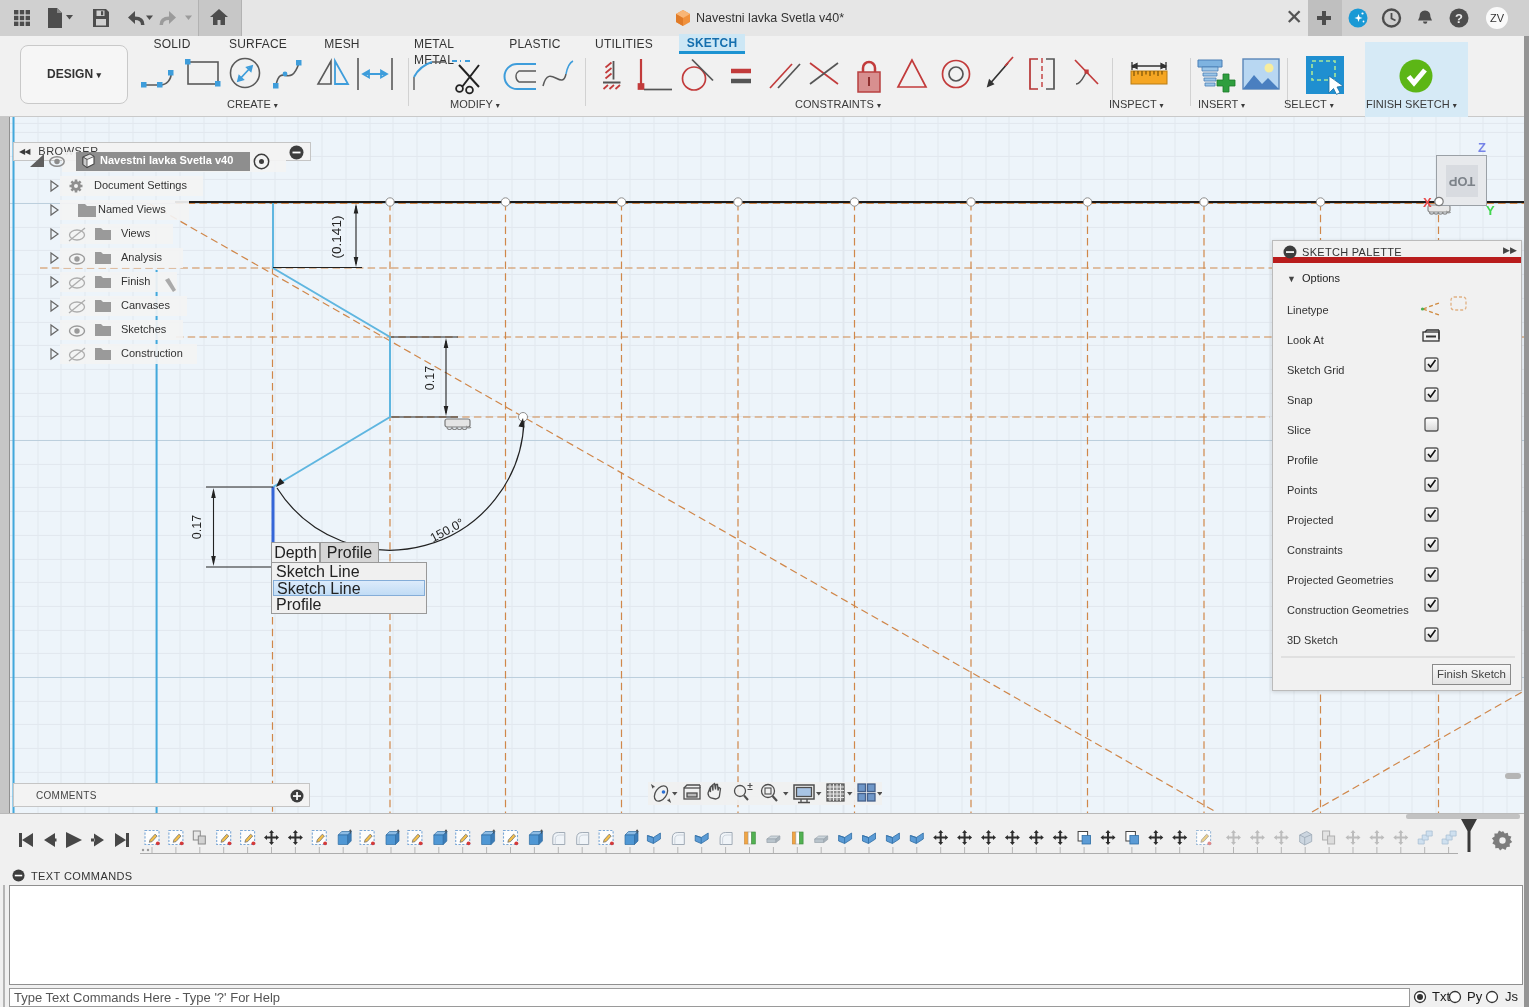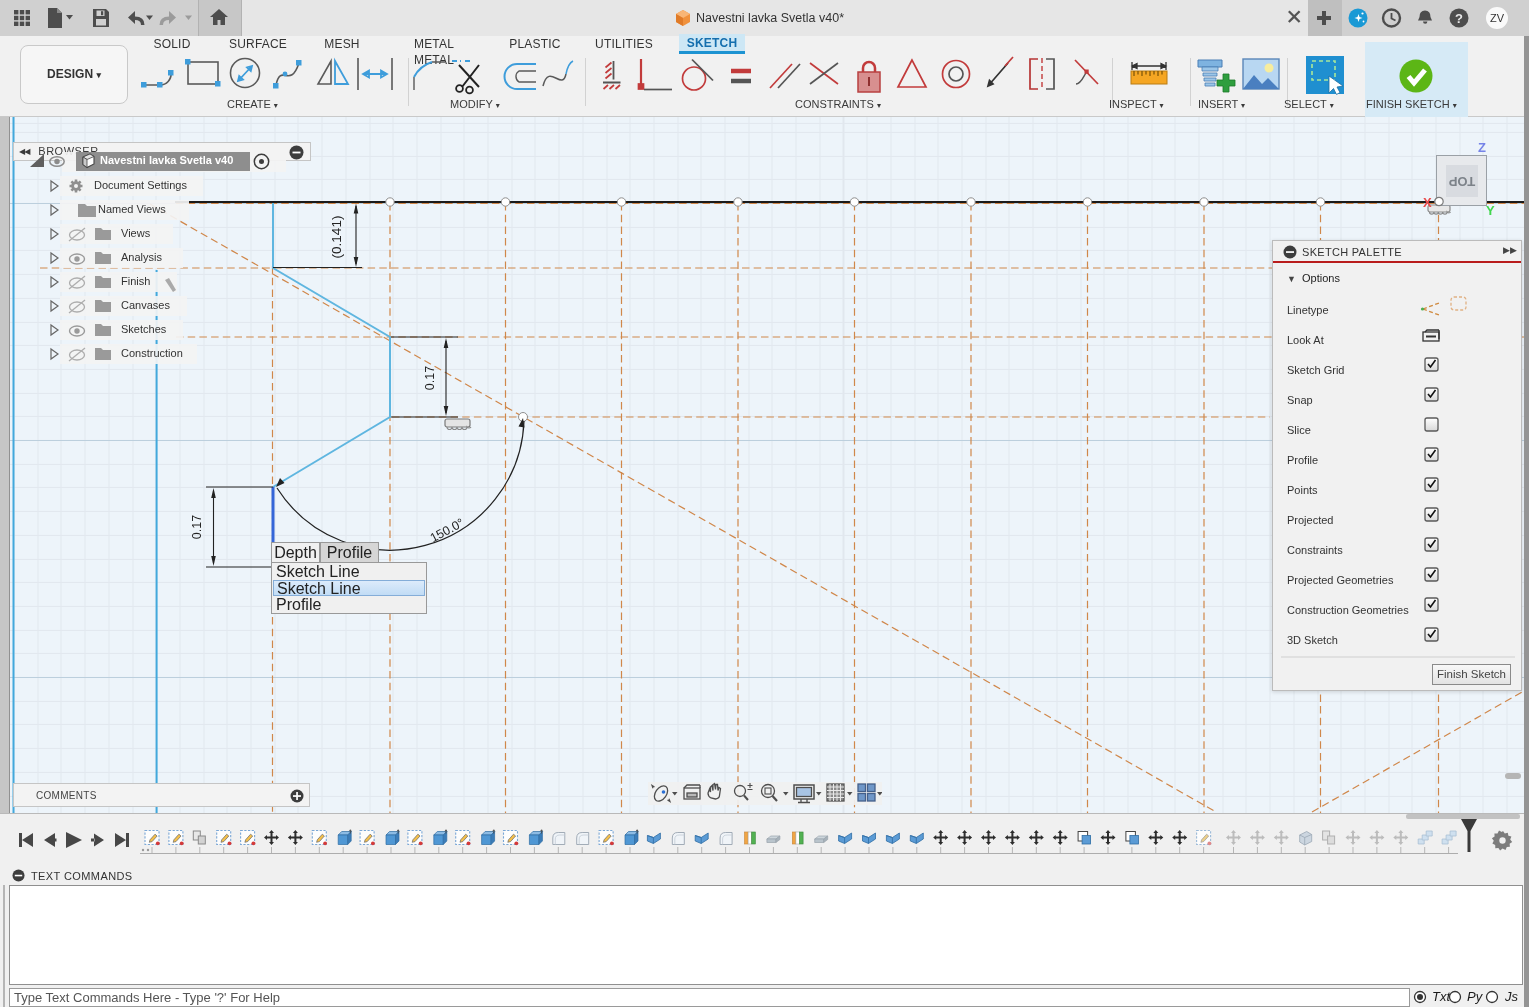--- a/index.html
+++ b/index.html
@@ -43,21 +43,21 @@
   
   #comments { left:13px; top:783px; width:297px; height:24px; background:#f3f3f3; border:1px solid #c5c5c5; font-size:10px; color:#444; }
   #navbar { left:648px; top:782px; width:234px; height:23px; background:rgba(240,240,240,0.93); }
   
   #timeline { left:0; top:813px; width:1529px; height:53px; background:#f0f0f0; border-top:1px solid #b9b9b9; }
   #tlscroll { left:1406px; top:814px; width:114px; height:5px; background:#c2c2c2; border-radius:2px; }
   
   #tchdr { left:0; top:866px; width:1529px; height:19px; background:#f0f0f0; font-size:11px; color:#333; }
   #tcbox { left:9px; top:885px; width:1514px; height:100px; background:#fff; border:1px solid #8f8f8f; }
   #tcinput { left:9px; top:988px; width:1401px; height:19px; background:#fff; border:1px solid #9a9a9a; font-size:13px; color:#555; line-height:18px; padding-left:4px; }
-  #tcradios { left:1410px; top:987px; width:119px; height:20px; background:#f0f0f0; font-size:13px; color:#222;font-style:italic; }
+  #tcradios { left:1410px; top:987px; width:119px; height:20px; background:#f0f0f0; font-size:13px; color:#222; }
 </style>
 </head>
 <body>
 <div id="canvas" class="abs"></div>
 <svg id="sketch" class="abs" style="left:0;top:117px;width:1529px;height:696px" viewBox="0 117 1529 696">
   <g stroke="#42a8dc" stroke-width="2" fill="none">
     <path d="M13.5 117 V813 M156.6 270 V813"></path>
   </g>
   <g stroke="#d0874a" stroke-width="1.2" fill="none" stroke-dasharray="7.5 4.2">
     <path d="M272.5 266 V813"></path>
@@ -213,21 +213,21 @@
   <div class="abs" style="left:0;top:0;width:49px;height:20px;background:#f0f0f0;border:1px solid #999;border-bottom:none;text-align:center;line-height:20px">Depth</div>
   <div class="abs" style="left:49px;top:0;width:59px;height:20px;background:#d6d6d6;border:1px solid #999;border-bottom:none;text-align:center;line-height:20px">Profile</div>
   <div class="abs" style="left:0;top:20px;width:156px;height:52px;background:#f0f0f0;border:1px solid #999">
     <div class="abs" style="left:1px;top:1px;width:152px;height:16px;line-height:16px;padding-left:3px">Sketch Line</div>
     <div class="abs" style="left:1px;top:17px;width:152px;height:16px;line-height:16px;padding-left:3px;background:linear-gradient(#dcebfb,#c1dcf5);border:1px solid #84add8">Sketch Line</div>
     <div class="abs" style="left:1px;top:34px;width:152px;height:16px;line-height:16px;padding-left:3px">Profile</div>
   </div>
 </div>
 
 <div id="palette" class="abs">
-  <div class="abs" style="left:0;top:0;width:248px;height:22px;border-bottom:2px solid #b91c1c;font-size:11px;color:#333">
+  <div class="abs" style="left:0;top:0;width:248px;height:22px;border-bottom:6px solid #b91c1c;font-size:11px;color:#333">
     <svg class="abs" style="left:10px;top:4px;width:14px;height:14px" viewBox="0 0 14 14">
         <circle cx="7" cy="7" r="6.5" fill="#3d3d3d"></circle>
         <rect x="3" y="6.2" width="8" height="1.7" fill="#fff"></rect>
       </svg>
     <span style="position:absolute;left:29px;top:5px;letter-spacing:0.3px">SKETCH PALETTE</span>
     <span style="position:absolute;left:230px;top:4px;font-size:9px;color:#444">▶▶</span>
   </div>
   <div class="abs" style="left:14px;top:31px;font-size:11px;color:#222;font-weight:normal"><span style="font-size:9px;color:#444">▼</span>&nbsp; Options</div>
   <div class="prow" style="top:63px">Linetype</div>
   <div class="prow" style="top:93px">Look At</div>

